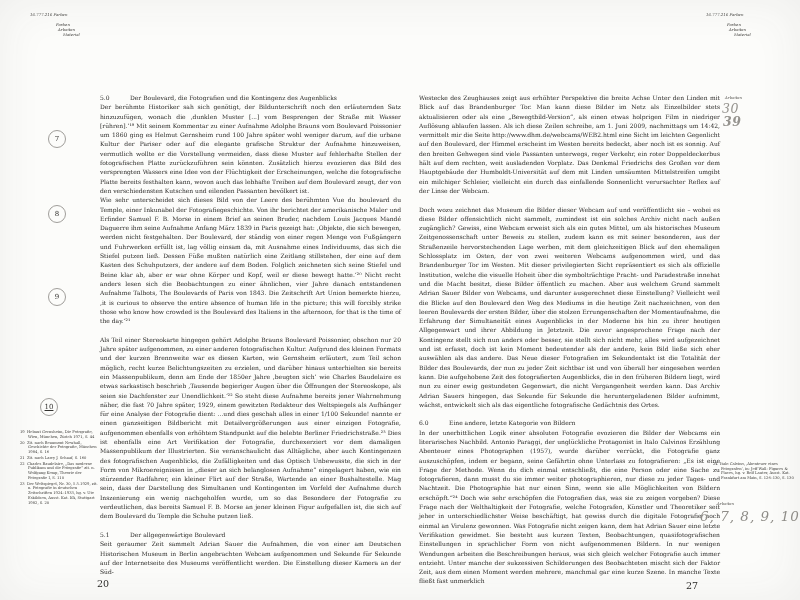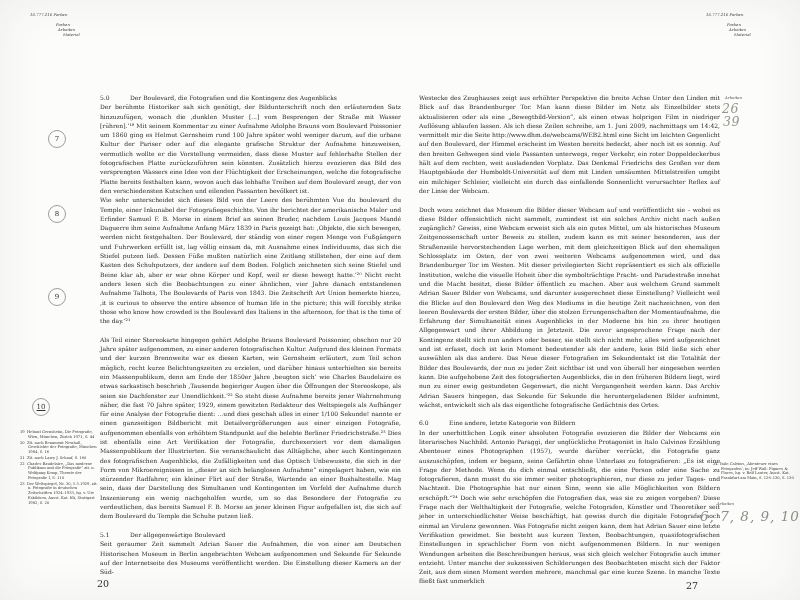--- a/index.html
+++ b/index.html
@@ -61,21 +61,21 @@
   <div class="abs runhead" style="left:706px;top:12px;">16.777.216 Farben</div>
   <div class="abs runhead runnav" style="left:727px;top:22px;">
     <span class="n1">Farben</span>
     <span class="n2">Arbeiten</span>
     <span class="n3">Material</span>
   </div>
 
   <div class="abs circ" style="left:48px;top:130px;">7</div>
   <div class="abs circ" style="left:48px;top:205px;">8</div>
   <div class="abs circ" style="left:48px;top:288px;">9</div>
-  <div class="abs circ" style="left:32px;top:398px;text-decoration:underline;">10</div>
+  <div class="abs circ" style="left:40px;top:398px;text-decoration:underline;">10</div>
 
   <div class="abs col" style="left:100px;top:93px;">
     <p class="sec">
       <span class="num">5.0</span><span>Der Boulevard, die Fotografien und die Kontingenz des Augenblicks</span>
     </p>
     <p>Der berühmte Historiker sah sich genötigt, der Bildunterschrift noch den erläuternden Satz hinzuzufügen, wonach die ‚dunklen Muster [...] vom Besprengen der Straße mit Wasser [rühren].‘¹⁹ Mit seinem Kommentar zu einer Aufnahme Adolphe Brauns vom Boulevard Poissonier um 1860 ging es Helmut Gernsheim rund 100 Jahre später wohl weniger darum, auf die urbane Kultur der Pariser oder auf die elegante grafische Struktur der Aufnahme hinzuweisen, vermutlich wollte er die Vorstellung vermeiden, dass diese Muster auf fehlerhafte Stellen der fotografischen Platte zurückzuführen sein könnten. Zusätzlich hierzu evozieren das Bild des versprengten Wassers eine Idee von der Flüchtigkeit der Erscheinungen, welche die fotografische Platte bereits festhalten kann, wovon auch das lebhafte Treiben auf dem Boulevard zeugt, der von den verschiedensten Kutschen und eilenden Passanten bevölkert ist.</p>
     <p>Wie sehr unterscheidet sich dieses Bild von der Leere des berühmten Vue du boulevard du Temple, einer Inkunabel der Fotografiegeschichte. Von ihr berichtet der amerikanische Maler und Erfinder Samuel F. B. Morse in einem Brief an seinen Bruder, nachdem Louis Jacques Mandé Daguerre ihm seine Aufnahme Anfang März 1839 in Paris gezeigt hat: ‚Objekte, die sich bewegen, werden nicht festgehalten. Der Boulevard, der ständig von einer regen Menge von Fußgängern und Fuhrwerken erfüllt ist, lag völlig einsam da, mit Ausnahme eines Individuums, das sich die Stiefel putzen ließ. Dessen Füße mußten natürlich eine Zeitlang stillstehen, der eine auf dem Kasten des Schuhputzers, der andere auf dem Boden. Folglich zeichneten sich seine Stiefel und Beine klar ab, aber er war ohne Körper und Kopf, weil er diese bewegt hatte.‘²⁰ Nicht recht anders lesen sich die Beobachtungen zu einer ähnlichen, vier Jahre danach entstandenen Aufnahme Talbots, The Boulevards of Paris von 1843. Die Zeitschrift Art Union bemerkte hierzu, ‚it is curious to observe the entire absence of human life in the picture; this will forcibly strike those who know how crowded is the Boulevard des Italiens in the afternoon, for that is the time of the day.‘²¹</p>
     <p class="gap">Als Teil einer Stereokarte hingegen gehört Adolphe Brauns Boulevard Poissonier, obschon nur 20 Jahre später aufgenommen, zu einer anderen fotografischen Kultur. Aufgrund des kleinen Formats und der kurzen Brennweite war es diesen Karten, wie Gernsheim erläutert, zum Teil schon möglich, recht kurze Belichtungszeiten zu erzielen, und darüber hinaus unterhielten sie bereits ein Massenpublikum, denn am Ende der 1850er Jahre ‚beugten sich‘ wie Charles Baudelaire es etwas sarkastisch beschrieb ‚Tausende begieriger Augen über die Öffnungen der Stereoskope, als seien sie Dachfenster zur Unendlichkeit.‘²² So steht diese Aufnahme bereits jener Wahrnehmung näher, die fast 70 Jahre später, 1929, einem gewitzten Redakteur des Weltspiegels als Aufhänger für eine Analyse der Fotografie dient: ...und dies geschah alles in einer 1/100 Sekunde! nannte er einen ganzseitigen Bildbericht mit Detailvergrößerungen aus einer einzigen Fotografie, aufgenommen ebenfalls von erhöhtem Standpunkt auf die belebte Berliner Friedrichstraße.²³ Dies ist ebenfalls eine Art Verifikation der Fotografie, durchexerziert vor dem damaligen Massenpublikum der Illustrierten. Sie veranschaulicht das Alltägliche, aber auch Kontingenzen des fotografischen Augenblicks, die Zufälligkeiten und das Optisch Unbewusste, die sich in der Form von Mikroereignissen in „dieser an sich belanglosen Aufnahme“ eingelagert haben, wie ein stürzender Radfahrer, ein kleiner Flirt auf der Straße, Wartende an einer Bushaltestelle. Mag sein, dass der Darstellung des Simultanen und Kontingenten im Vorfeld der Aufnahme durch Inszenierung ein wenig nachgeholfen wurde, um so das Besondere der Fotografie zu verdeutlichen, das bereits Samuel F. B. Morse an jener kleinen Figur aufgefallen ist, die sich auf dem Boulevard du Temple die Schuhe putzen ließ.</p>
     <p class="sec gap">
       <span class="num">5.1</span><span>Der allgegenwärtige Boulevard</span>
@@ -96,22 +96,22 @@
   <div class="abs col" style="left:419px;top:93px;">
     <p>Westecke des Zeughauses zeigt aus erhöhter Perspektive die breite Achse Unter den Linden mit Blick auf das Brandenburger Tor. Man kann diese Bilder im Netz als Einzelbilder stets aktualisieren oder als eine „Bewegtbild-Version“, als einen etwas holprigen Film in niedriger Auflösung ablaufen lassen. Als ich diese Zeilen schreibe, am 1. Juni 2009, nachmittags um 14:42, vermittelt mir die Seite http://www.dhm.de/webcams/WEB2.html eine Sicht im leichten Gegenlicht auf den Boulevard, der Himmel erscheint im Westen bereits bedeckt, aber noch ist es sonnig. Auf den breiten Gehwegen sind viele Passanten unterwegs, reger Verkehr, ein roter Doppeldeckerbus hält auf dem rechten, weit ausladenden Vorplatz. Das Denkmal Friedrichs des Großen vor dem Hauptgebäude der Humboldt-Universität auf dem mit Linden umsäumten Mittelstreifen umgibt ein milchiger Schleier, vielleicht ein durch das einfallende Sonnenlicht verursachter Reflex auf der Linse der Webcam.</p>
     <p class="gap">Doch wozu zeichnet das Museum die Bilder dieser Webcam auf und veröffentlicht sie – wobei es diese Bilder offensichtlich nicht sammelt, zumindest ist ein solches Archiv nicht nach außen zugänglich? Gewiss, eine Webcam erweist sich als ein gutes Mittel, um als historisches Museum Zeitgenossenschaft unter Beweis zu stellen, zudem kann es mit seiner besonderen, aus der Straßenzeile hervorstechenden Lage werben, mit dem gleichzeitigen Blick auf den ehemaligen Schlossplatz im Osten, der von zwei weiteren Webcams aufgenommen wird, und das Brandenburger Tor im Westen. Mit dieser privilegierten Sicht repräsentiert es sich als offizielle Institution, welche die visuelle Hoheit über die symbolträchtige Pracht- und Paradestraße innehat und die Macht besitzt, diese Bilder öffentlich zu machen. Aber aus welchem Grund sammelt Adrian Sauer Bilder von Webcams, und darunter ausgerechnet diese Einstellung? Vielleicht weil die Blicke auf den Boulevard den Weg des Mediums in die heutige Zeit nachzeichnen, von den leeren Boulevards der ersten Bilder, über die stolzen Errungenschaften der Momentaufnahme, die Erfahrung der Simultaneität eines Augenblicks in der Moderne bis hin zu ihrer heutigen Allgegenwart und ihrer Abbildung in Jetztzeit. Die zuvor angesprochene Frage nach der Kontingenz stellt sich nun anders oder besser, sie stellt sich nicht mehr, alles wird aufgezeichnet und ist erfasst, doch ist kein Moment bedeutender als der andere, kein Bild ließe sich eher auswählen als das andere. Das Neue dieser Fotografien im Sekundentakt ist die Totalität der Bilder des Boulevards, der nun zu jeder Zeit sichtbar ist und von überall her eingesehen werden kann. Die aufgehobene Zeit des fotografierten Augenblicks, die in den früheren Bildern liegt, wird nun zu einer ewig gestundeten Gegenwart, die nicht Vergangenheit werden kann. Das Archiv Adrian Sauers hingegen, das Sekunde für Sekunde die heruntergeladenen Bilder aufnimmt, wächst, entwickelt sich als das eigentliche fotografische Gedächtnis des Ortes.</p>
     <p class="sec gap">
       <span class="num">6.0</span><span>Eine andere, letzte Kategorie von Bildern</span>
     </p>
     <p>In der unerbittlichen Logik einer absoluten Fotografie evozieren die Bilder der Webcams ein literarisches Nachbild. Antonio Paraggi, der unglückliche Protagonist in Italo Calvinos Erzählung Abenteuer eines Photographen (1957), wurde darüber verrückt, die Fotografie ganz auszuschöpfen, indem er begann, seine Gefährtin ohne Unterlass zu fotografieren: „Es ist eine Frage der Methode. Wenn du dich einmal entschließt, die eine Person oder eine Sache zu fotografieren, dann musst du sie immer weiter photographieren, nur diese zu jeder Tages- und Nachtzeit. Die Photographie hat nur einen Sinn, wenn sie alle Möglichkeiten von Bildern erschöpft.“²⁴ Doch wie sehr erschöpfen die Fotografien das, was sie zu zeigen vorgeben? Diese Frage nach der Welthaltigkeit der Fotografie, welche Fotografen, Künstler und Theoretiker seit jeher in unterschiedlichster Weise beschäftigt, hat gewiss durch die digitale Fotografie noch einmal an Virulenz gewonnen. Was Fotografie nicht zeigen kann, dem hat Adrian Sauer eine letzte Verifikation gewidmet. Sie besteht aus kurzen Texten, Beobachtungen, quasifotografischen Einstellungen in sprachlicher Form von nicht aufgenommenen Bildern. In nur wenigen Wendungen arbeiten die Beschreibungen heraus, was sich gleich welcher Fotografie auch immer entzieht. Unter manche der sukzessiven Schilderungen des Beobachteten mischt sich der Faktor Zeit, aus dem einen Moment werden mehrere, manchmal gar eine kurze Szene. In manche Texte fließt fast unmerklich</p>
   </div>
 
   <div class="abs worklabel" style="left:725px;top:95px;">Arbeiten</div>
-  <div class="abs bignum" style="left:722px;top:102px;">26</div>
-  <div class="abs bignum" style="left:723px;top:115px;">39</div>
+  <div class="abs bignum" style="left:722px;top:102px;">30</div>
+  <div class="abs bignum" style="left:723px;top:115px;font-weight:bold;">39</div>
 
   <div class="abs sideblock" style="left:713px;top:462px;">
     <div class="fn"><span class="fnum">24</span><span>Italo Calvino, ‚Abenteuer eines Fotografen‘, in: Jeff Wall: Figures &amp; Places, hg. v. Rolf Lauter, Ausst. Kat. Frankfurt am Main, S. 126–130, S. 130</span></div>
   </div>
 
   <div class="abs worklabel" style="left:717px;top:501px;">Arbeiten</div>
   <div class="abs bignum-row" style="left:700px;top:508px;">6, 7, 8, 9, 10, 11</div>
 
   <div class="abs pagenum" style="left:686px;top:568px;margin-top:12px;">27</div>
 

